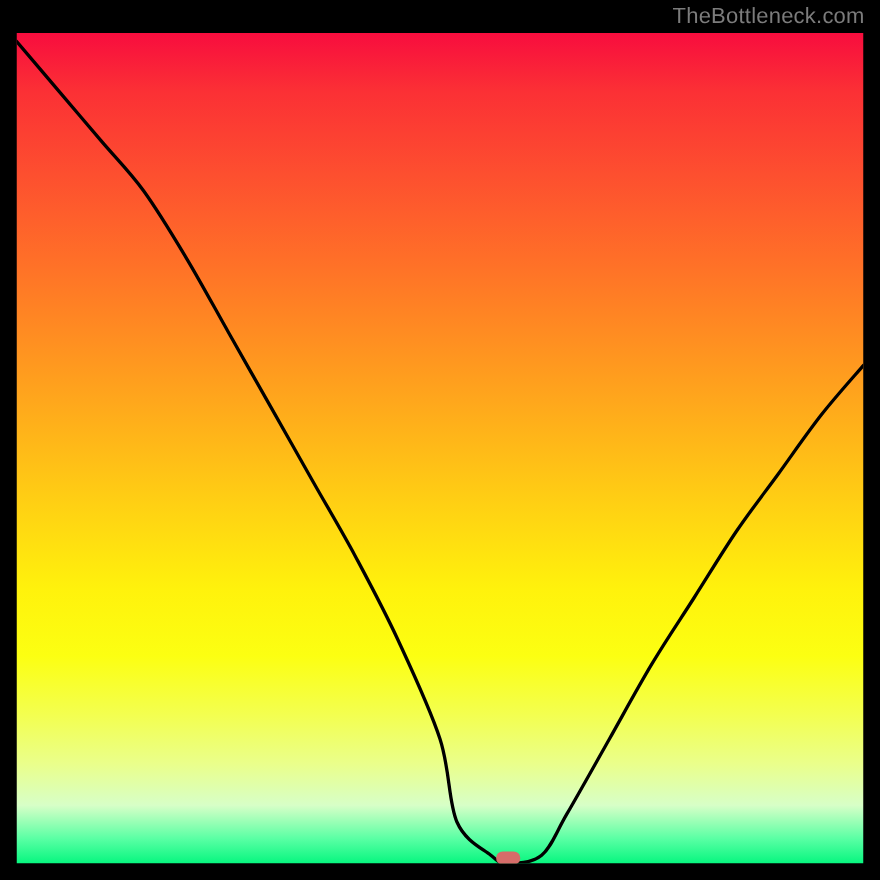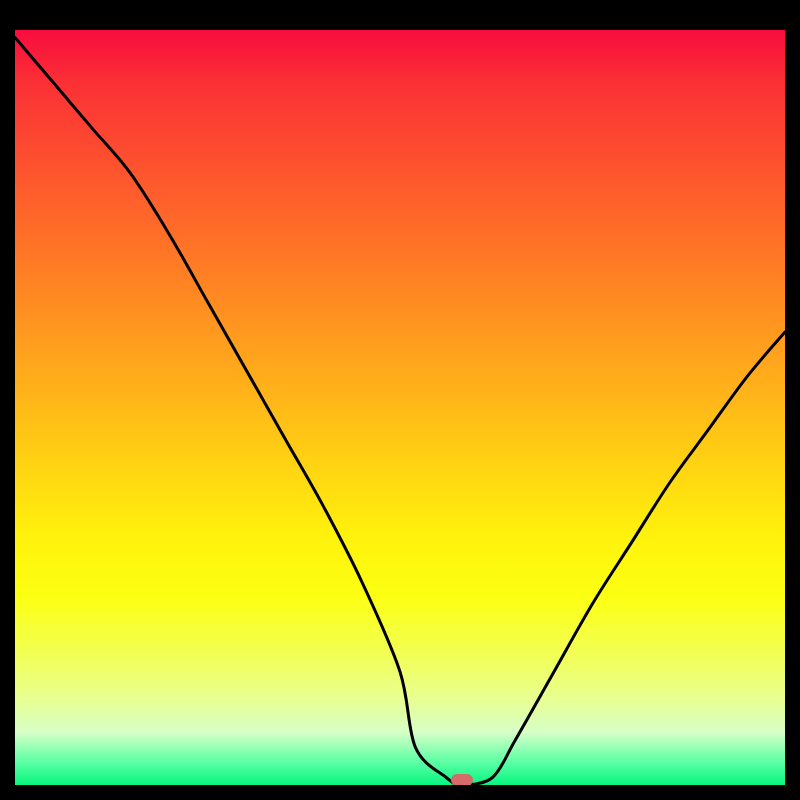--- a/index.html
+++ b/index.html
@@ -71,20 +71,21 @@
     font-size: 20px;
     font-weight: 500;
     color: #7c7c7c;
     letter-spacing: 0.2px;
   }
 </style>
 </head>
 <body>
 
 <div class="frame">
+  <div class="watermark">TheBottleneck.com</div>
   <div class="plot">
     <div class="gradient"></div>
     <svg class="curve-svg" viewBox="0 0 770 755" preserveAspectRatio="none">
       <path id="curve-path" fill="none" stroke="#000" stroke-width="3" stroke-linejoin="round" stroke-linecap="round" d="M 0.0 7.5 C 6.4 15.1 25.7 37.7 38.5 52.8 C 51.3 67.9 64.2 83.0 77.0 98.1 C 89.8 113.2 102.7 125.8 115.5 143.4 C 128.3 161.1 141.2 182.5 154.0 203.9 C 166.8 225.2 179.7 249.2 192.5 271.8 C 205.3 294.4 218.2 317.1 231.0 339.7 C 243.8 362.4 256.7 385.0 269.5 407.7 C 282.3 430.4 295.2 451.7 308.0 475.6 C 320.8 499.6 333.7 523.5 346.5 551.1 C 359.3 578.8 376.0 614.1 385.0 641.8 C 394.0 669.4 392.7 699.6 400.4 717.3 C 408.1 734.9 423.5 741.2 431.2 747.5 C 438.9 753.7 438.9 755.0 446.6 755.0 C 454.3 755.0 468.4 755.0 477.4 747.5 C 486.4 739.9 490.2 727.3 500.5 709.7 C 510.8 692.1 526.2 664.4 539.0 641.8 C 551.8 619.1 564.7 595.2 577.5 573.8 C 590.3 552.4 603.2 533.5 616.0 513.4 C 628.8 493.3 641.7 471.9 654.5 453.0 C 667.3 434.1 680.2 417.8 693.0 400.2 C 705.8 382.5 718.7 363.7 731.5 347.3 C 744.3 330.9 763.6 309.6 770.0 302.0"></path>
     </svg>
     <div id="marker" class="marker" style="left: 446.6px; top: 750.47px; background: rgb(214, 108, 105);"></div>
   </div>
 </div>
 
 </body></html>

